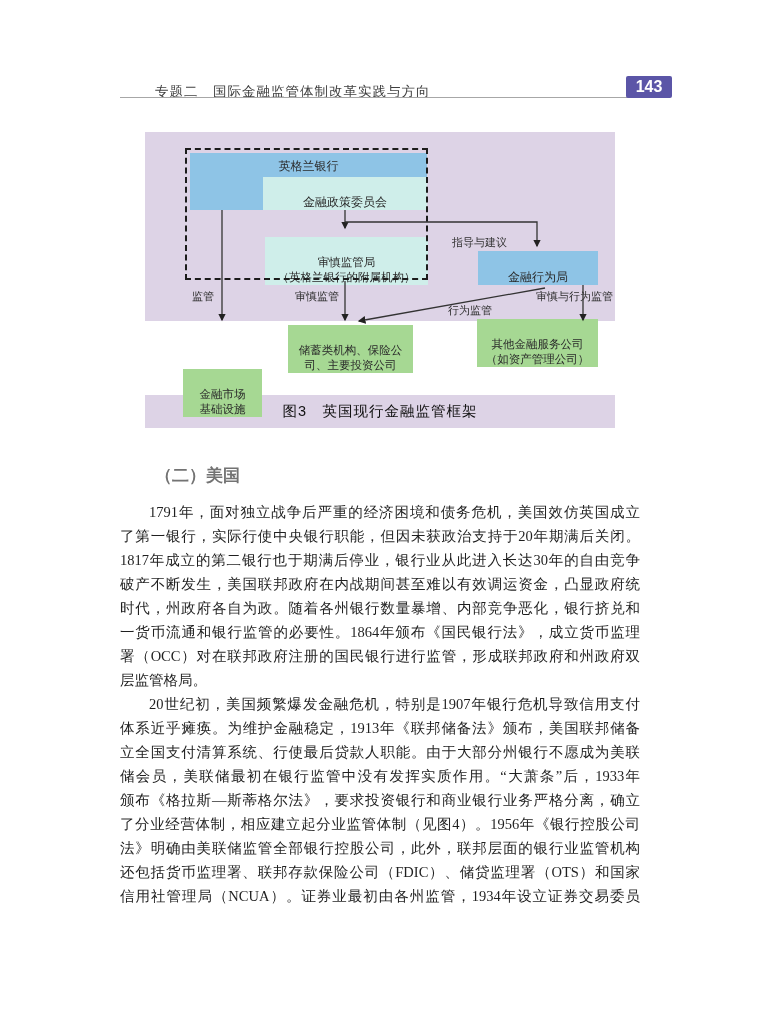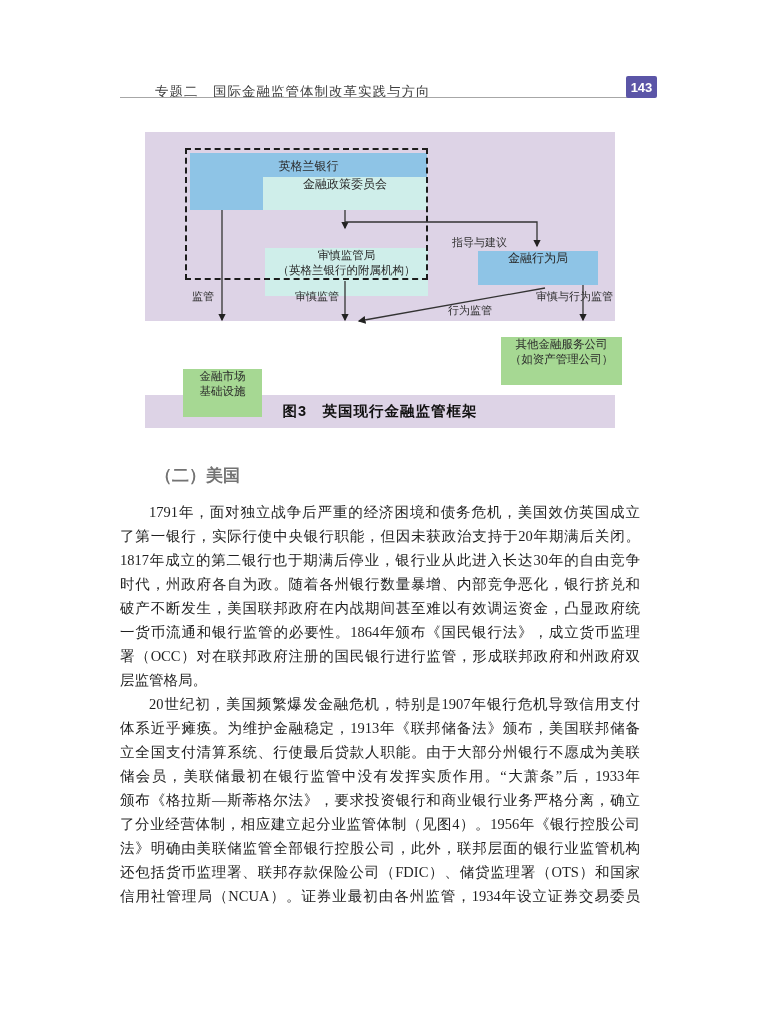--- a/index.html
+++ b/index.html
@@ -3,46 +3,46 @@
 <meta charset="utf-8">
 <style>
   html,body{margin:0;padding:0;background:#ffffff;}
   .page{position:relative;width:760px;height:1024px;background:#ffffff;overflow:hidden;
         font-family:"Liberation Serif","DejaVu Serif",serif;color:#1f1f1f;}
 
   
   .header-title{position:absolute;left:155px;top:83px;font-size:13.5px;color:#3f3f3f;
                 letter-spacing:1px;white-space:nowrap;}
   .header-rule{position:absolute;left:120px;top:97px;width:520px;height:1px;background:#a7a7a7;}
-  .page-badge{position:absolute;left:626px;top:76px;width:31px;height:22px;background:#5b55a7;
+  .page-badge{position:absolute;left:626px;top:76px;width:46px;height:22px;background:#5b55a7;
               color:#ffffff;font-family:"Liberation Sans","DejaVu Sans",sans-serif;
-              font-weight:bold;font-size:13px;display:flex;align-items:center;justify-content:center;
+              font-weight:bold;font-size:16px;display:flex;align-items:center;justify-content:center;
               border-radius:2px;}
 
   
   .figure-panel{position:absolute;left:145px;top:132px;width:470px;height:189px;background:#ddd3e6;}
   .figure-caption{position:absolute;left:145px;top:395px;width:470px;height:33px;background:#ddd3e6;
                   display:flex;align-items:center;justify-content:center;
-                  font-family:"Liberation Sans","DejaVu Sans",sans-serif;font-weight:bold;
+                  font-family:"Liberation Sans","DejaVu Sans",sans-serif;font-weight:normal;
                   font-size:14.5px;color:#111;letter-spacing:1px;}
 
-  .node{position:absolute;display:flex;flex-direction:column;align-items:center;justify-content:flex-start;
+  .node{position:absolute;display:flex;flex-direction:column;align-items:center;justify-content:flex-end;
         font-size:11.5px;line-height:15px;color:#2a2a2a;text-align:center;z-index:2;}
   .node-blue{background:#8ec4e6;}
   .node-cyan{background:#cfeeea;}
   .node-green{background:#a6d893;}
 
   .boe-box{left:45px;top:21px;width:237px;height:57px;justify-content:flex-start;padding-top:6px;
            box-sizing:border-box;font-size:12px;}
   .fpc-box{left:118px;top:45px;width:164px;height:33px;font-size:12px;}
-  .pra-box{left:120px;top:116px;width:163px;height:48px;}
+  .pra-box{left:120px;top:105px;width:163px;height:48px;}
   .fca-box{left:333px;top:119px;width:120px;height:34px;font-size:12px;}
   .g1-box{left:38px;top:193px;width:79px;height:48px;margin-top:44px;}
   .g2-box{left:143px;top:193px;width:125px;height:48px;}
-  .g3-box{left:332px;top:205px;width:121px;height:48px;margin-left:24px;}
+  .g3-box{left:332px;top:187px;width:121px;height:48px;}
 
   .dashed-border{position:absolute;left:40px;top:16px;width:243px;height:132px;
                  border:2px dashed #1c1c1c;box-sizing:border-box;z-index:3;pointer-events:none;}
 
   .arrow-layer{position:absolute;left:0;top:0;width:470px;height:251px;z-index:4;pointer-events:none;}
 
   .edge-label{position:absolute;font-size:11px;color:#2f2f2f;white-space:nowrap;z-index:5;}
   .lbl-guidance{left:307px;top:92px;margin-top:11px;}
   .lbl-supervision{left:47px;top:157px;}
   .lbl-prudential{left:150px;top:157px;}
@@ -78,20 +78,24 @@
       <span>审慎监管局</span>
       <span>（英格兰银行的附属机构）</span>
     </div>
     <div class="node node-blue fca-box">
       <span>金融行为局</span>
     </div>
     <div class="node node-green g1-box">
       <span>金融市场</span>
       <span>基础设施</span>
     </div>
+    <div class="node node-green g2-box">
+      <span>储蓄类机构、保险公</span>
+      <span>司、主要投资公司</span>
+    </div>
     <div class="node node-green g3-box">
       <span>其他金融服务公司</span>
       <span>（如资产管理公司）</span>
     </div>
 
     <div class="dashed-border"></div>
 
     <svg class="arrow-layer" viewBox="0 0 470 251">
       <defs>
         <marker id="ah" markerWidth="8" markerHeight="8" refX="5" refY="3" orient="auto">
@@ -114,22 +118,22 @@
   </div>
 
   <div class="figure-caption">图3　英国现行金融监管框架</div>
 
   <div class="section-heading">（二）美国</div>
   <div class="article">
       <div class="para">
         <div class="line indent">1791年，面对独立战争后严重的经济困境和债务危机，美国效仿英国成立</div>
         <div class="line">了第一银行，实际行使中央银行职能，但因未获政治支持于20年期满后关闭。</div>
         <div class="line">1817年成立的第二银行也于期满后停业，银行业从此进入长达30年的自由竞争</div>
+        <div class="line">破产不断发生，美国联邦政府在内战期间甚至难以有效调运资金，凸显政府统</div>
         <div class="line">时代，州政府各自为政。随着各州银行数量暴增、内部竞争恶化，银行挤兑和</div>
-        <div class="line">破产不断发生，美国联邦政府在内战期间甚至难以有效调运资金，凸显政府统</div>
         <div class="line">一货币流通和银行监管的必要性。1864年颁布《国民银行法》，成立货币监理</div>
         <div class="line">署（OCC）对在联邦政府注册的国民银行进行监管，形成联邦政府和州政府双</div>
         <div class="line flush">层监管格局。</div>
       </div>
       <div class="para">
         <div class="line indent">20世纪初，美国频繁爆发金融危机，特别是1907年银行危机导致信用支付</div>
         <div class="line">体系近乎瘫痪。为维护金融稳定，1913年《联邦储备法》颁布，美国联邦储备</div>
         <div class="line">立全国支付清算系统、行使最后贷款人职能。由于大部分州银行不愿成为美联</div>
         <div class="line">储会员，美联储最初在银行监管中没有发挥实质作用。“大萧条”后，1933年</div>
         <div class="line">颁布《格拉斯—斯蒂格尔法》，要求投资银行和商业银行业务严格分离，确立</div>

